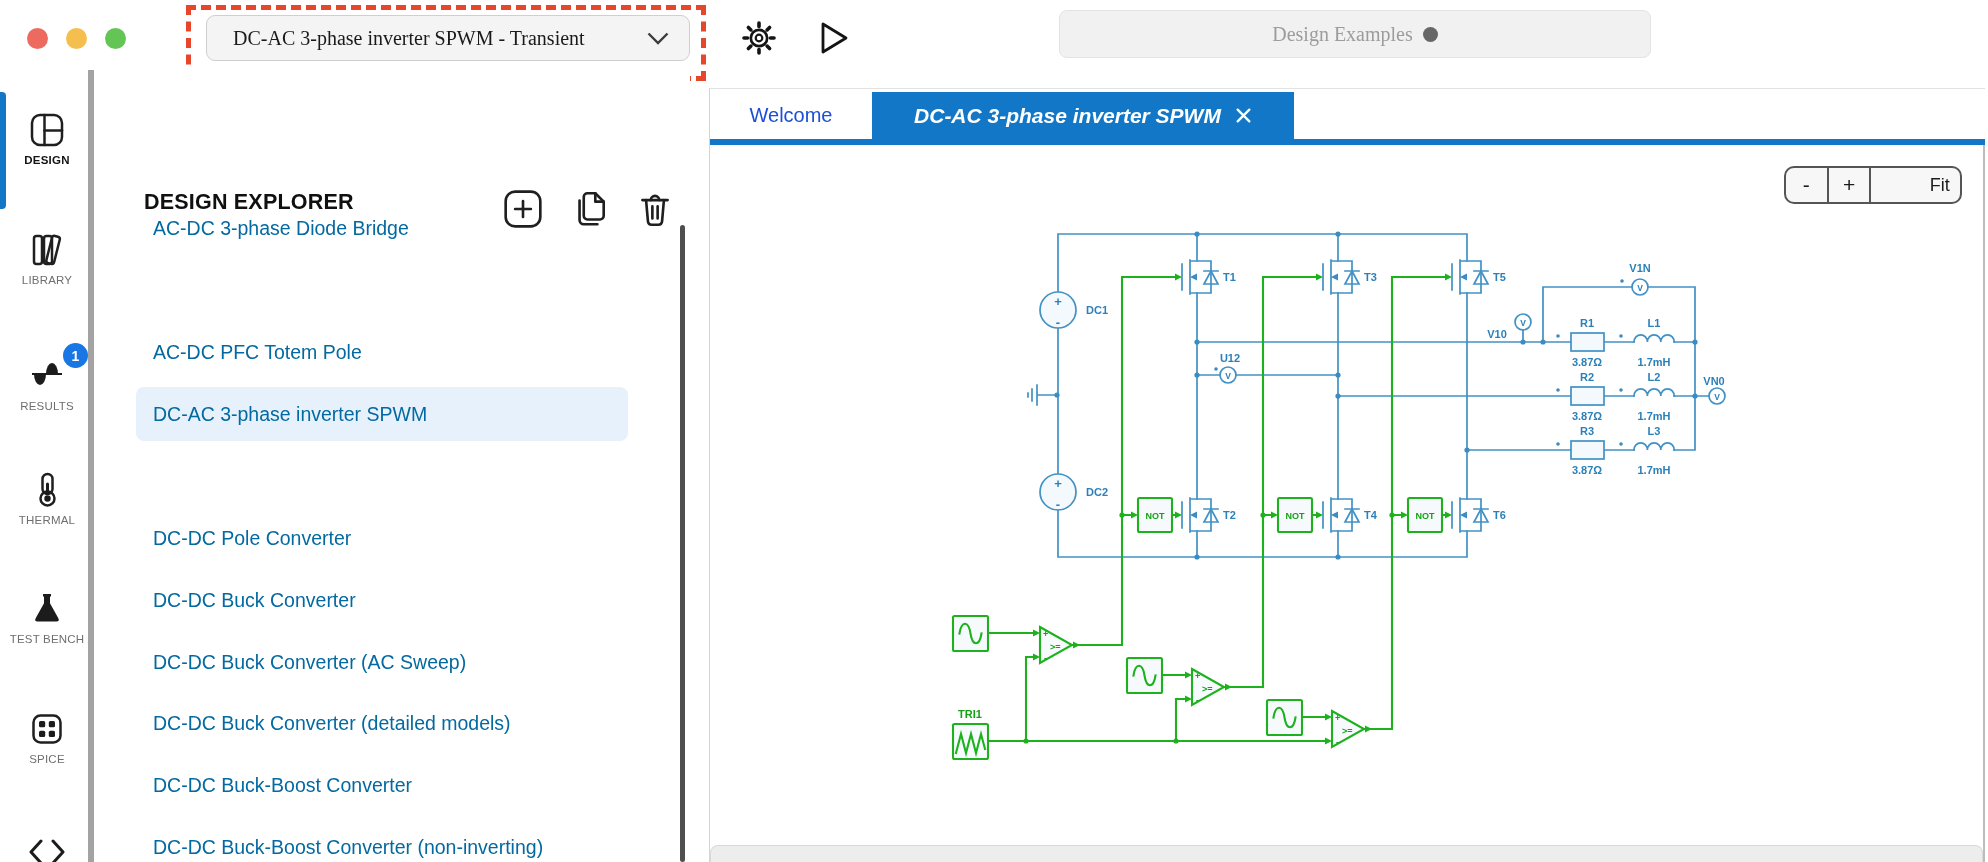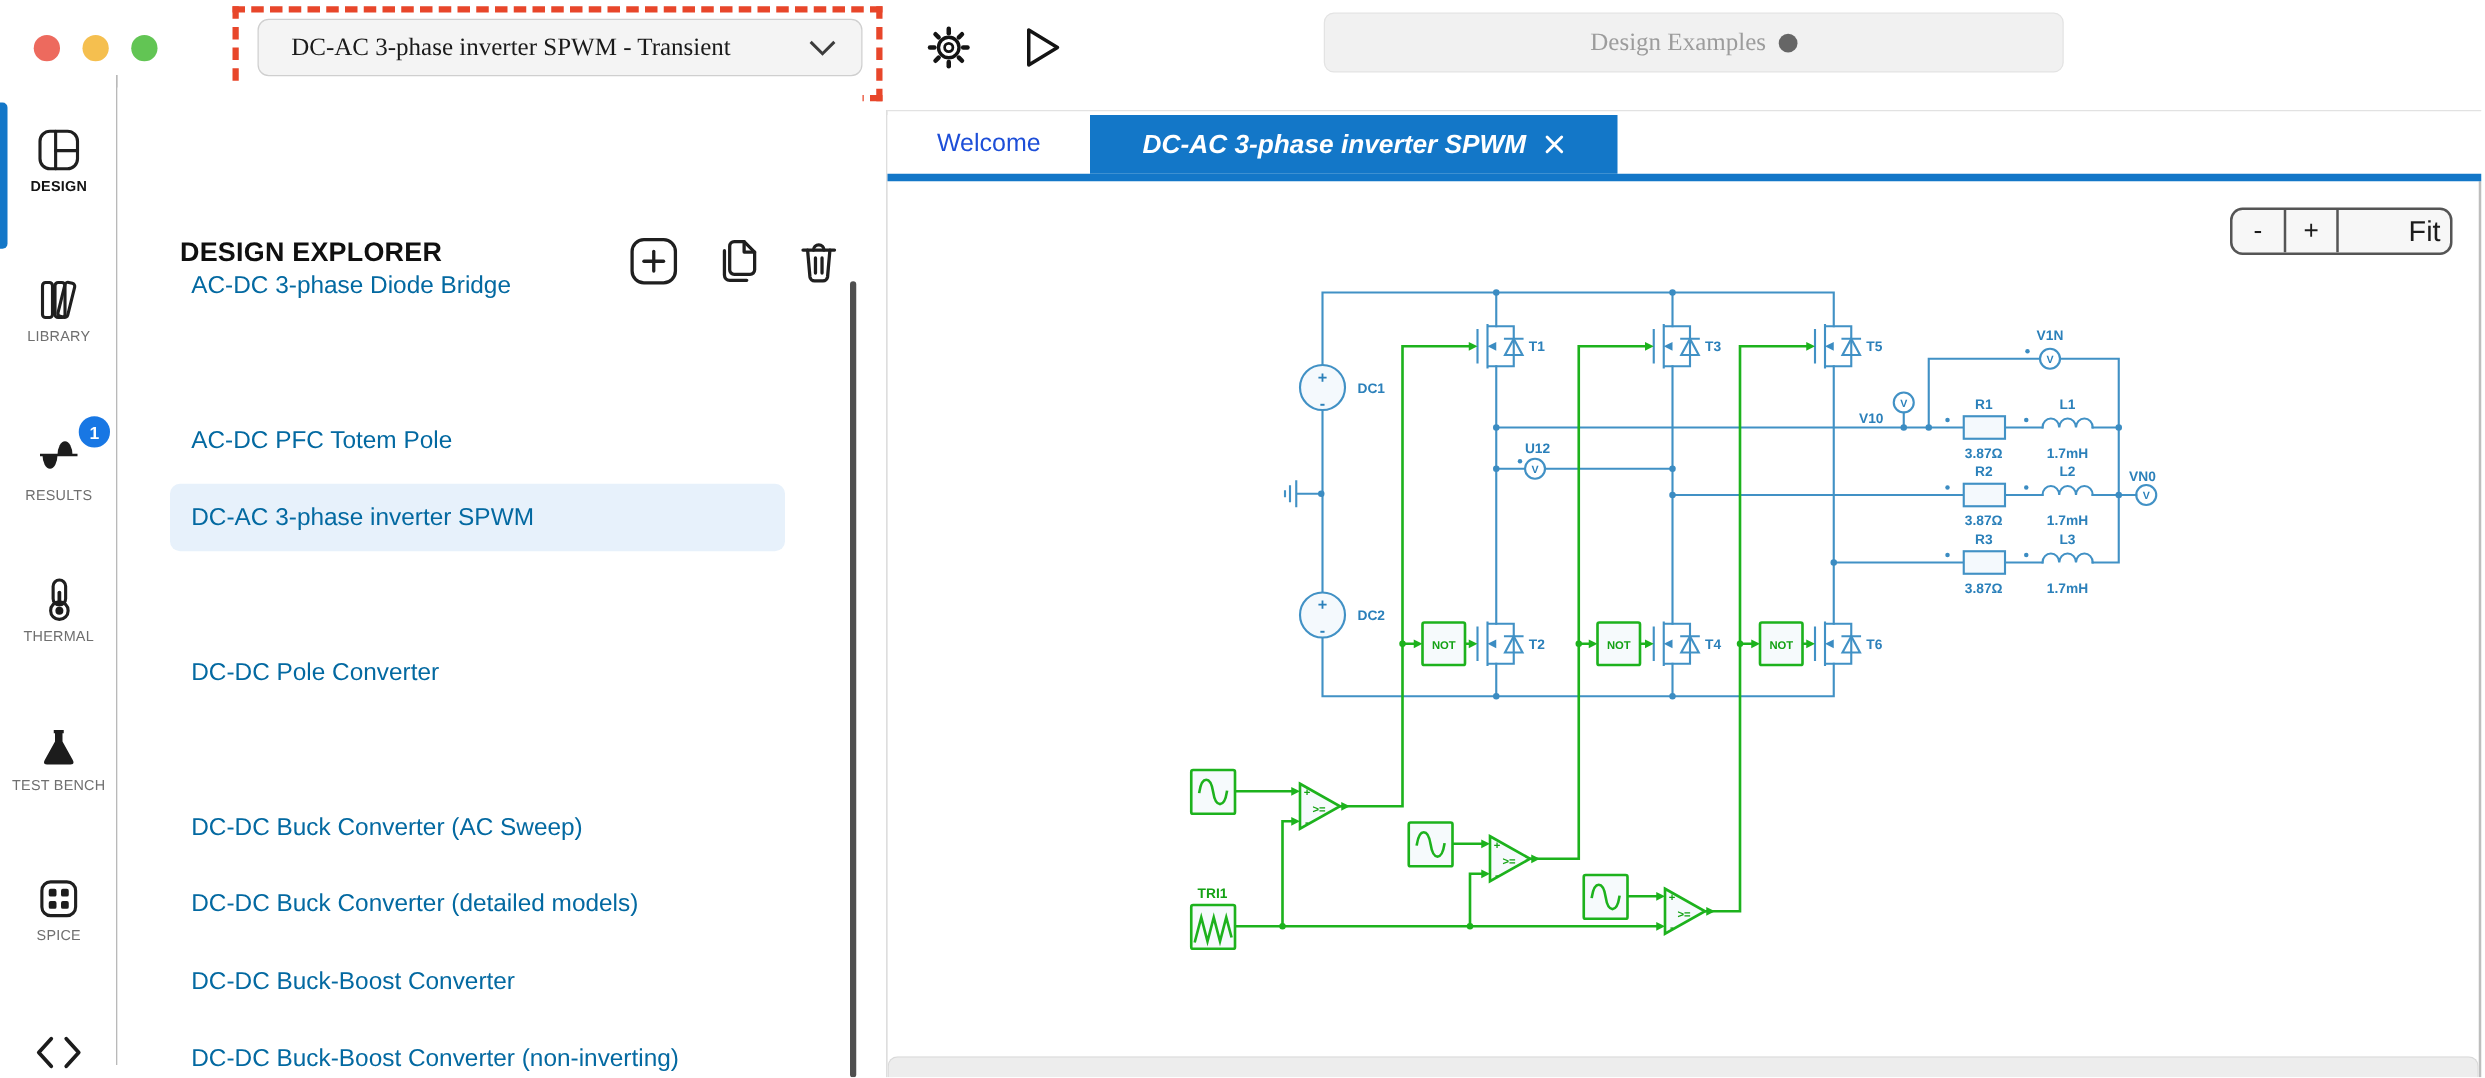--- a/index.html
+++ b/index.html
@@ -13,21 +13,21 @@
   .dash-annot{left:186px;top:5px;width:520px;height:76px;border:5px dashed #e8462a;}
   .dropdown{left:206px;top:15px;width:484px;height:46px;background:#f4f4f4;border:1.5px solid #cfcfcf;
             border-radius:9px;display:flex;align-items:center;padding:0 20px 0 26px;}
   .dropdown-text{font-size:20px;color:#1a1a1a;flex:1;white-space:nowrap;}
   .examples-btn{left:1059px;top:10px;width:592px;height:48px;background:#f1f1f1;border:1px solid #e3e3e3;
             border-radius:8px;display:flex;align-items:center;justify-content:center;gap:10px;}
   .examples-btn span{font-size:20px;color:#9c9c9c;}
   .examples-dot{width:15px;height:15px;border-radius:50%;background:#666;}
 
   
-  .sidebar{left:0;top:60px;width:94px;height:792px;background:#fff;border-right:1px solid #a3a3a3;}
+  .sidebar{left:0;top:70px;width:94px;height:792px;background:#fff;border-right:6px solid #a3a3a3;}
   .side-item{position:absolute;left:0;width:94px;display:flex;flex-direction:column;align-items:center;cursor:pointer;}
   .side-label{font-size:11.5px;color:#6f6f6f;margin-top:4px;letter-spacing:.2px;white-space:nowrap;}
   .side-label.on{color:#141414;font-weight:700;}
   .active-bar{left:0;top:92px;width:6px;height:117px;background:#1377c8;border-radius:0 4px 4px 0;}
   .badge{position:absolute;left:36px;top:-9px;width:25px;height:25px;border-radius:50%;background:#1877e4;
          color:#fff;font-size:14px;font-weight:700;display:flex;align-items:center;justify-content:center;}
   .sicon{stroke:#1f1f1f;fill:none;stroke-width:2.5;stroke-linecap:round;stroke-linejoin:round;}
 
   
   .explorer{left:94px;top:70px;width:596px;height:792px;background:#fff;overflow:hidden;}
@@ -47,21 +47,21 @@
   .tab-underline{left:710px;top:139px;width:1275px;height:6px;background:#1377c8;}
   .canvas-top{left:710px;top:88px;width:1275px;height:1px;background:#e2e2e2;}
   .canvas-left{left:709px;top:88px;width:1px;height:774px;background:#d4d4d4;}
   .canvas-right{left:1983px;top:145px;width:2px;height:717px;background:#bdbdbd;}
   .hscroll{left:710px;top:845px;width:1273px;height:17px;background:#ededed;border:1px solid #d9d9d9;
            border-bottom:none;border-radius:8px 8px 0 0;}
   .zoomgrp{left:1784px;top:166px;width:178px;height:38px;background:#f7f7f7;border:2px solid #555;
            border-radius:10px;display:flex;overflow:hidden;}
   .zoomgrp .zb{flex:1;display:flex;align-items:center;justify-content:center;font-size:21px;color:#1c1c1c;cursor:pointer;}
   .zoomgrp .zb + .zb{border-left:2px solid #555;}
-  .zoomgrp .zb:last-child{font-size:23px;padding-left:48px;}
+  .zoomgrp .zb:last-child{font-size:18px;padding-left:48px;}
 
   
   .bw{stroke:#4191c5;stroke-width:1.7;fill:none;stroke-linecap:square;}
   .bf{fill:#f4f9fd;stroke:#4191c5;stroke-width:1.7;}
   .bd{fill:#3b8cc2;stroke:none;}
   .gw{stroke:#1db21d;stroke-width:2.1;fill:none;stroke-linecap:square;}
   .gf{fill:#f6fafc;stroke:#1db21d;stroke-width:2.1;}
   .ga{fill:#1db21d;stroke:none;}
   .bt{fill:#2b80ba;font:bold 11px "Liberation Sans",sans-serif;}
   .btm{text-anchor:middle;}
@@ -220,20 +220,21 @@
           <path d="M16,11.5 a4,4 0 0 1 8,0"></path>
         <path d="M11.5,11.5 l1.8,20.5 a3.5,3.5 0 0 0 3.5,3 h6.4 a3.5,3.5 0 0 0 3.5,-3 l1.8,-20.5"></path>
         <path d="M17.5,17.5 v11.5 M22.5,17.5 v11.5"></path>
       </g>
     </svg>
 
     <div class="row" style="top:131px;">AC-DC 3-phase Diode Bridge</div>
     <div class="row" style="top:255px;">AC-DC PFC Totem Pole</div>
     <div class="row sel" style="top:317px;">DC-AC 3-phase inverter SPWM</div>
     <div class="row" style="top:441px;">DC-DC Pole Converter</div>
+    <div class="row" style="top:503px;">DC-DC Buck Converter</div>
     <div class="row" style="top:565px;">DC-DC Buck Converter (AC Sweep)</div>
     <div class="row" style="top:626px;">DC-DC Buck Converter (detailed models)</div>
     <div class="row" style="top:688px;">DC-DC Buck-Boost Converter</div>
     <div class="row" style="top:750px;">DC-DC Buck-Boost Converter (non-inverting)</div>
 
     <div class="exp-scroll"></div>
   </div>
 
   <div class="abs canvas-top"></div>
   <div class="abs canvas-left"></div>

